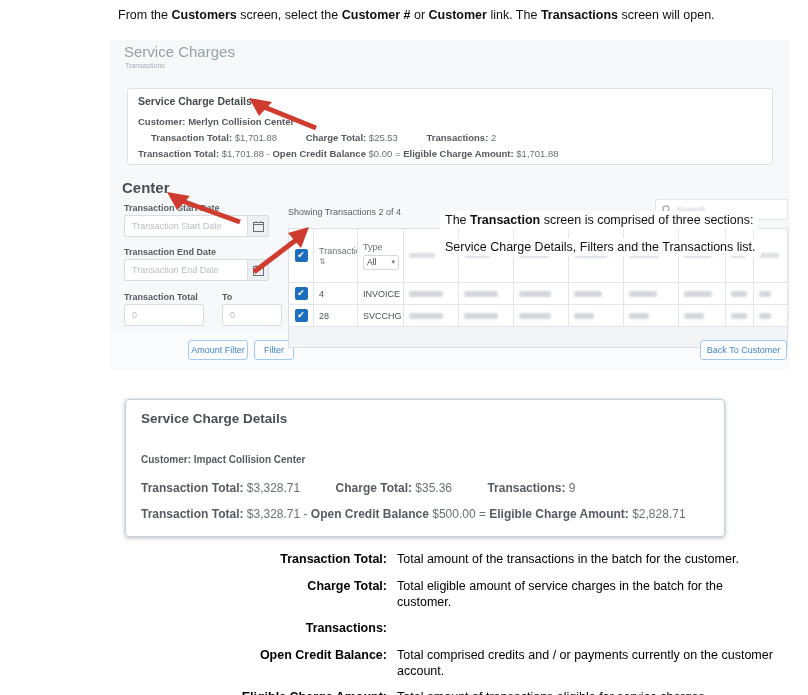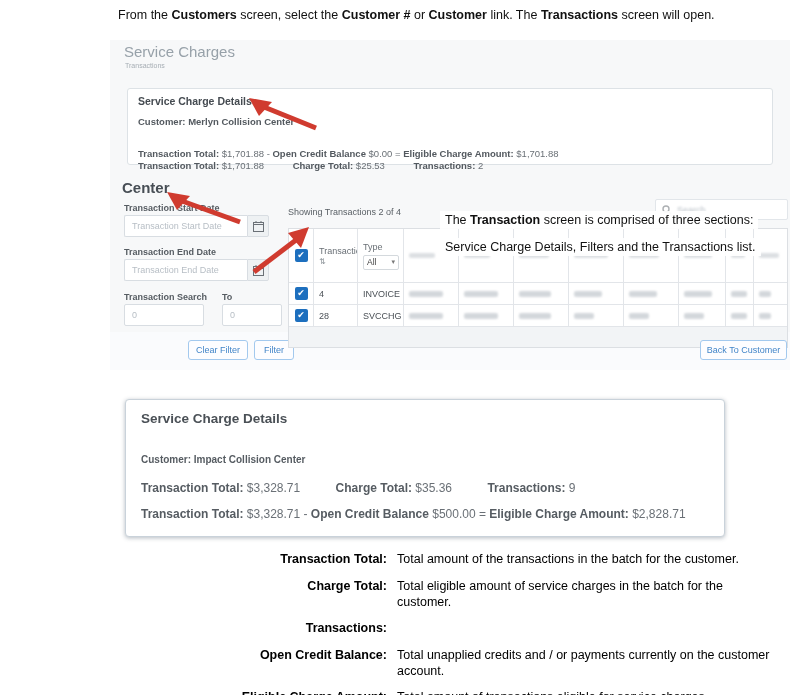--- a/index.html
+++ b/index.html
@@ -13,21 +13,21 @@
 
   
   .shot1 { position:absolute; left:110px; top:40px; width:680px; height:330px; background:#f7f8f9; }
   .s1-title { position:absolute; left:14px; top:3px; font-size:15px; color:#97a1a9; }
   .s1-sub { position:absolute; left:15px; top:22px; font-size:7px; color:#a6adb4; }
 
   .card1 { position:absolute; left:17px; top:48px; width:646px; height:77px; background:#fff;
            border:1px solid #dde2e6; border-radius:3px; }
   .c1-head { position:absolute; left:10px; top:6px; font-size:10.5px; font-weight:bold; color:#454b51; }
   .c1-cust { position:absolute; left:10px; top:27px; font-size:9.5px; font-weight:bold; color:#53595f; }
-  .statline { position:absolute; left:10px; font-size:9.5px; color:#6a7076; white-space:nowrap;margin-top:28px; }
+  .statline { position:absolute; left:23px; font-size:9.5px; color:#6a7076; white-space:nowrap; }
   .statline .lbl { font-weight:bold; color:#53595f; }
   .statline .val { margin-right:26px; }
   .eqline { position:absolute; left:10px; font-size:9.5px; color:#6a7076; white-space:nowrap; }
   .eqline .b { color:#53595f; }
 
   .arrow { position:absolute; z-index:5; }
 
   .filters-h { position:absolute; left:12px; top:139px; font-size:15px; font-weight:bold; color:#474e55; }
   .flabel { position:absolute; font-size:9px; font-weight:bold; color:#565c62; }
   .igroup { position:absolute; display:flex; height:22px; }
@@ -162,27 +162,27 @@
       <div class="cal-btn">
         <svg width="11" height="11" viewBox="0 0 11 11">
           <rect x="0.5" y="1.5" width="10" height="9" fill="none" stroke="#6a7076"></rect>
           <line x1="0.5" y1="3.5" x2="10.5" y2="3.5" stroke="#6a7076"></line>
           <line x1="3" y1="0" x2="3" y2="2" stroke="#6a7076"></line>
           <line x1="8" y1="0" x2="8" y2="2" stroke="#6a7076"></line>
         </svg>
       </div>
     </div>
 
-    <div class="flabel" style="left:14px; top:252px;">Transaction Search</div>
+    <div class="flabel" style="left:14px; top:252px;">Transaction Total</div>
     <div class="flabel" style="left:112px; top:252px;">To</div>
     <input class="amt" style="left: 14px; top: 264px; width: 80px;" type="text" placeholder="0">
     <input class="amt" style="left: 112px; top: 264px; width: 60px;" type="text" placeholder="0">
 
     <div class="bottom-band"></div>
-    <div class="btn clear-btn">Clear Filter</div>
+    <div class="btn clear-btn">Amount Filter</div>
     <div class="btn filter-btn">Filter</div>
 
     <div class="showing">Showing Transactions 2 of 4</div>
 
     <div class="searchbox">
       <svg width="10" height="10" viewBox="0 0 10 10" style="opacity:.55">
         <circle cx="4" cy="4" r="3" fill="none" stroke="#6a7076" stroke-width="1.4"></circle>
         <line x1="6.3" y1="6.3" x2="9.3" y2="9.3" stroke="#6a7076" stroke-width="1.4"></line>
       </svg>
       <input type="text" placeholder="Search" style="">
@@ -328,21 +328,21 @@
     </div>
     <div class="def-row">
       <div class="def-term">Charge Total:</div>
       <div class="def-desc">Total eligible amount of service charges in the batch for the customer.</div>
     </div>
     <div class="def-row">
       <div class="def-term">Transactions:</div>
     </div>
     <div class="def-row">
       <div class="def-term">Open Credit Balance:</div>
-      <div class="def-desc">Total unapplied credits and / or payments currently on the customer account.</div>
+      <div class="def-desc">Total comprised credits and / or payments currently on the customer account.</div>
     </div>
     <div class="def-row">
       <div class="def-term">Eligible Charge Amount:</div>
       <div class="def-desc">
         <div>Total amount of transactions eligible for service charges.</div>
 
       </div>
     </div>
   </div>
 

